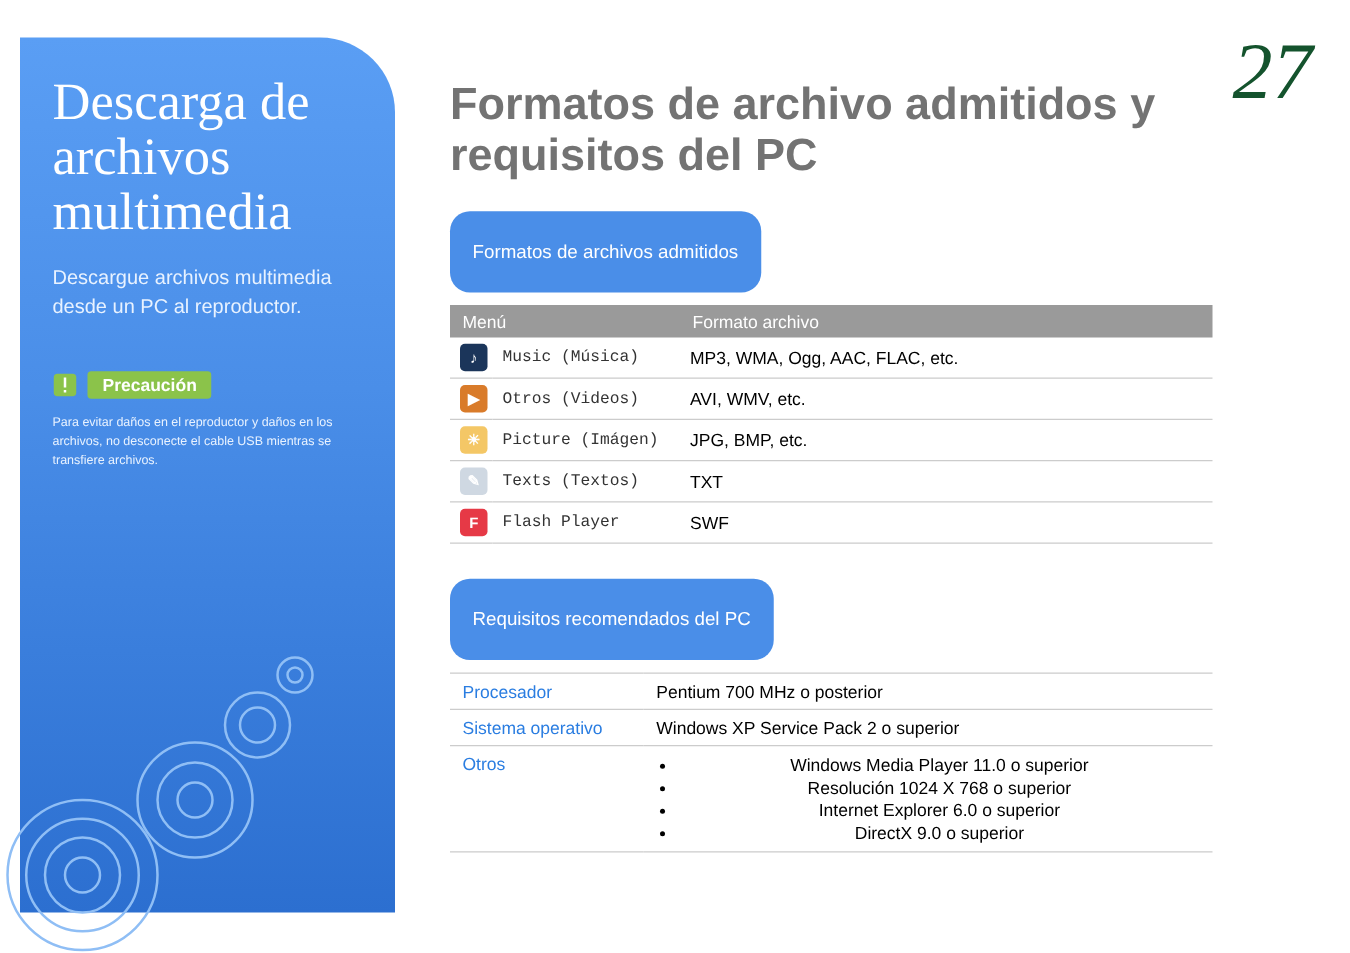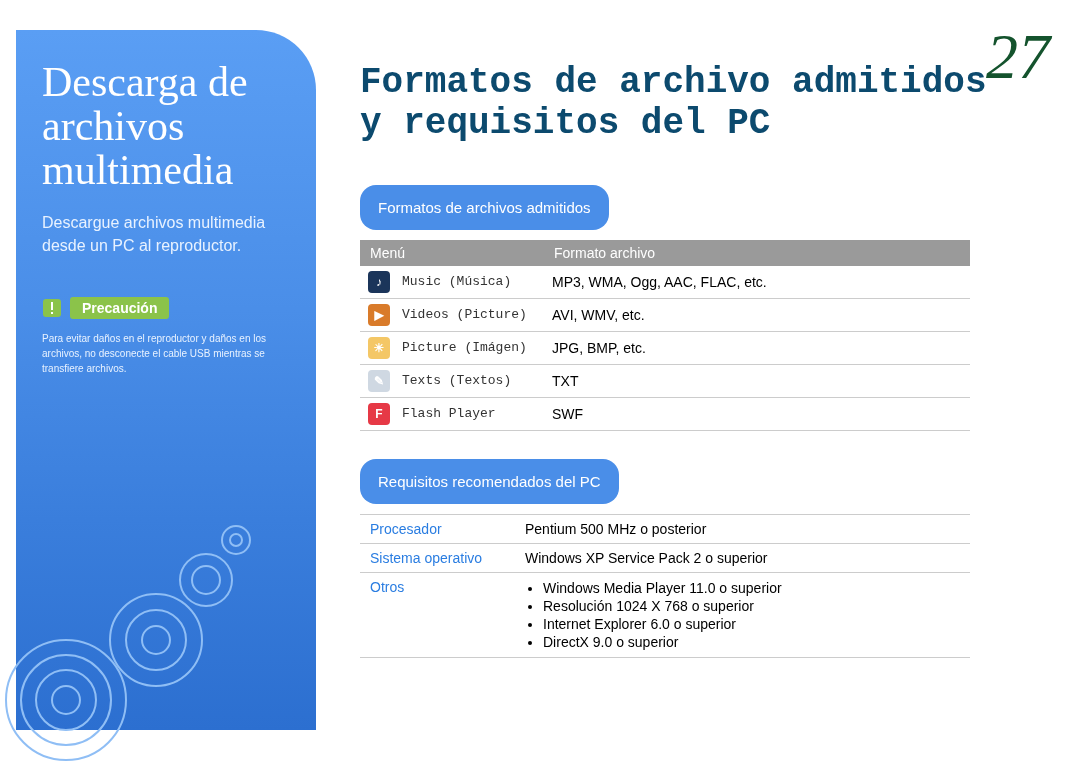--- a/index.html
+++ b/index.html
@@ -82,31 +82,30 @@
   }
   .main {
     position: absolute;
     left: 360px;
     top: 62px;
     width: 640px;
   }
   .main-title {
     font-size: 36px;
     font-weight: bold;
-    color: #0c4a6e;
+    color: #737373;
     line-height: 1.15;
-    margin-bottom: 40px;
-    font-family: Liberation Mono, monospace;
+    margin-bottom: 24px;
   }
   .section-pill {
     display: inline-block;
     background: #4a8ee8;
     color: #fff;
     font-size: 15px;
-    padding: 14px 18px;
+    padding: 24px 18px;
     border-radius: 16px;
     margin-bottom: 10px;
   }
   .fmt-table {
     width: 610px;
     border-collapse: collapse;
     font-size: 14px;
     margin-bottom: 28px;
   }
   .fmt-table th {
@@ -143,21 +142,21 @@
   }
   .req-table td {
     padding: 6px 10px;
     border-bottom: 1px solid #ccc;
     vertical-align: top;
   }
   .req-label {
     width: 155px;
     color: #2a7de1;
   }
-  .req-table ul { list-style: disc; padding-left: 18px; }
+  .req-table ul { list-style: disc; padding-left: 18px; text-align: center; }
   .req-table li { padding: 1px 0; }
 </style>
 </head>
 <body>
 
 <div class="page-number">27</div>
 
 <div class="sidebar">
   <div class="sidebar-title">Descarga de archivos multimedia</div>
   <div class="sidebar-subtitle">Descargue archivos multimedia desde un PC al reproductor.</div>
@@ -200,21 +199,21 @@
       <th colspan="2">Menú</th>
       <th>Formato archivo</th>
     </tr>
     <tr>
       <td class="iconcell"><span class="icon-box" style="background:#1b355a;">♪</span></td>
       <td class="menucell">Music (Música)</td>
       <td>MP3, WMA, Ogg, AAC, FLAC, etc.</td>
     </tr>
     <tr>
       <td class="iconcell"><span class="icon-box" style="background:#d97b2a;">▶</span></td>
-      <td class="menucell">Videos (Picture)</td>
+      <td class="menucell">Otros (Videos)</td>
       <td>AVI, WMV, etc.</td>
     </tr>
     <tr>
       <td class="iconcell"><span class="icon-box" style="background:#f4c766;">☀</span></td>
       <td class="menucell">Picture (Imágen)</td>
       <td>JPG, BMP, etc.</td>
     </tr>
     <tr>
       <td class="iconcell"><span class="icon-box" style="background:#cfd8e2;">✎</span></td>
       <td class="menucell">Texts (Textos)</td>
@@ -227,21 +226,21 @@
     </tr>
   </tbody>
     </table>
 
   <div class="section-pill">Requisitos recomendados del PC</div>
 
   <table class="req-table">
     <tbody>
         <tr>
       <td class="req-label">Procesador</td>
-      <td>Pentium 500 MHz o posterior</td>
+      <td>Pentium 700 MHz o posterior</td>
     </tr>
     <tr>
       <td class="req-label">Sistema operativo</td>
       <td>Windows XP Service Pack 2 o superior</td>
     </tr>
     <tr>
       <td class="req-label">Otros</td>
       <td>
         <ul>
           <li>Windows Media Player 11.0 o superior</li>

